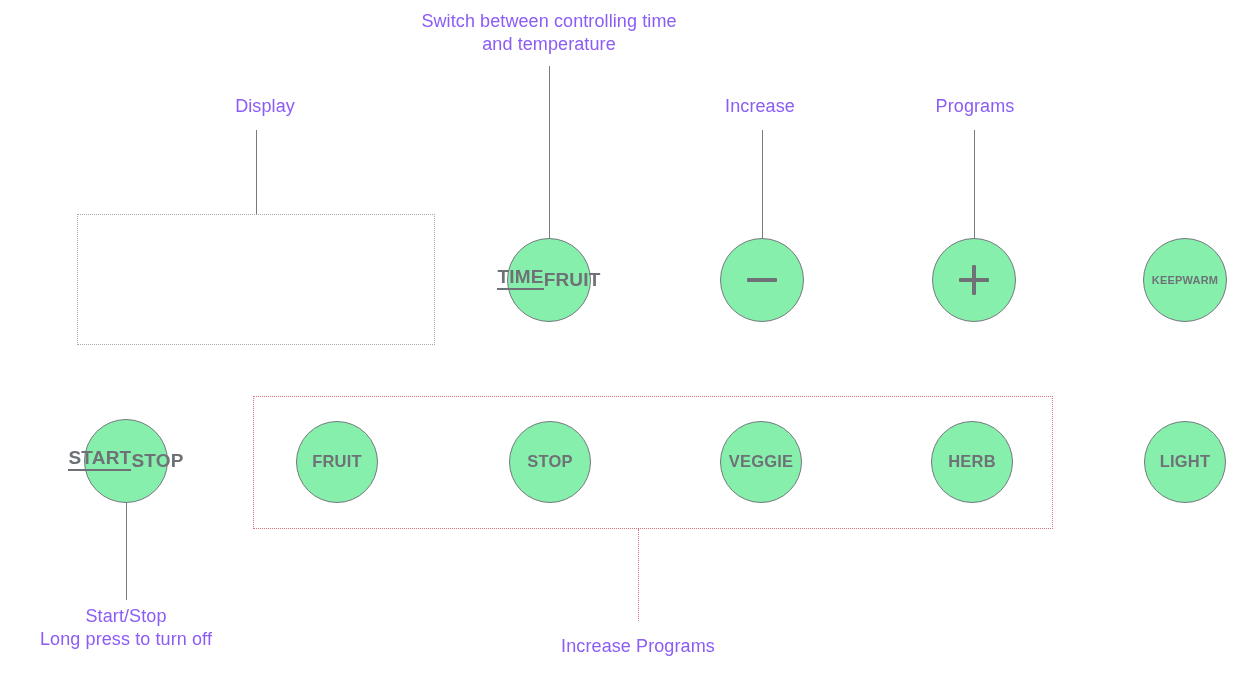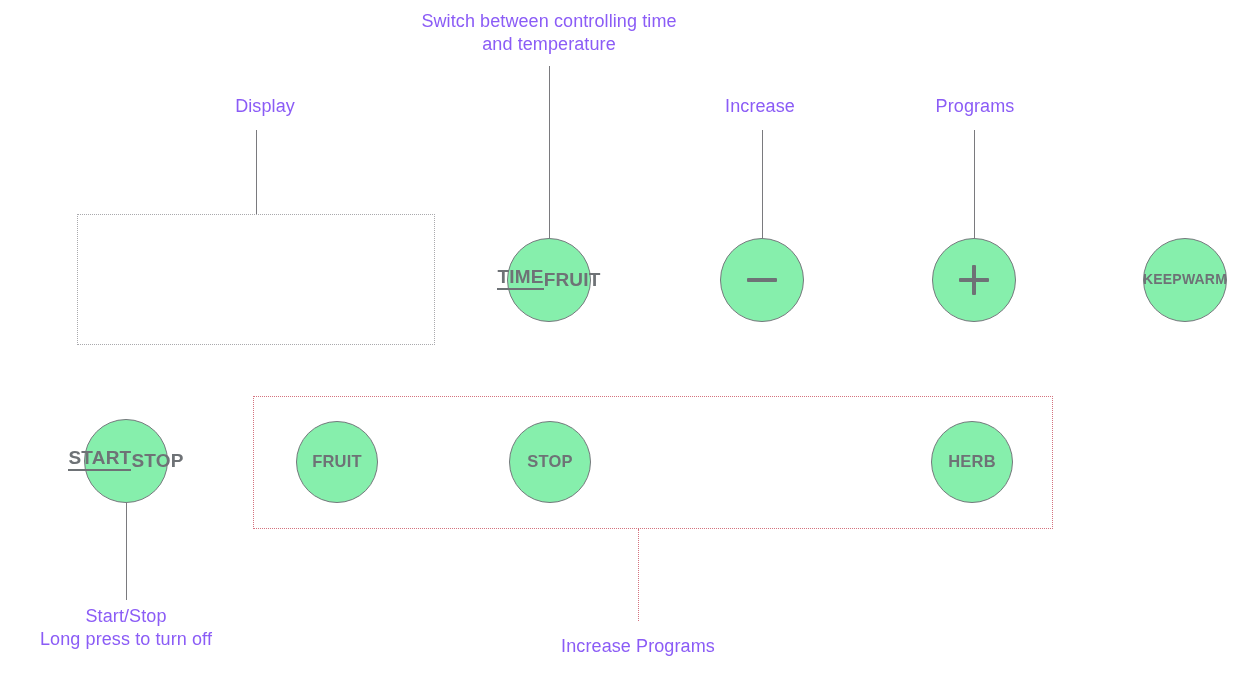--- a/index.html
+++ b/index.html
@@ -79,21 +79,21 @@
   
   .btn.split .lbl.top {
     padding-bottom: 2px;
     margin-bottom: 3px;
     border-bottom: 2px solid #6e7276;
   }
   .btn.stack .lbl { line-height: 1.12; }
 
   .sz-lg { width: 84px; height: 84px; font-size: 19px; }
   .sz-md { width: 82px; height: 82px; font-size: 16.5px; }
-  .sz-kw { width: 84px; height: 84px; font-size: 14px; }
+  .sz-kw { width: 84px; height: 84px; font-size: 11px; }
 
   
   .glyph {
     display: block;
     position: relative;
     width: 30px;
     height: 30px;
   }
   .glyph::before {
     content: "";
@@ -173,19 +173,25 @@
   </div>
 
   <div class="btn sz-md" style="left:337px; top:462px;">
     <span class="lbl">FRUIT</span>
   </div>
 
   <div class="btn sz-md" style="left:550px; top:462px;">
     <span class="lbl">STOP</span>
   </div>
 
+  <div class="btn sz-md" style="left:761px; top:462px;">
+    <span class="lbl">VEGGIE</span>
+  </div>
 
   <div class="btn sz-md" style="left:972px; top:462px;align-items:center;">
     <span class="lbl">HERB</span>
   </div>
 
+  <div class="btn sz-md" style="left:1185px; top:462px;">
+    <span class="lbl">LIGHT</span>
+  </div>
 
 </div>
 
 </body></html>

